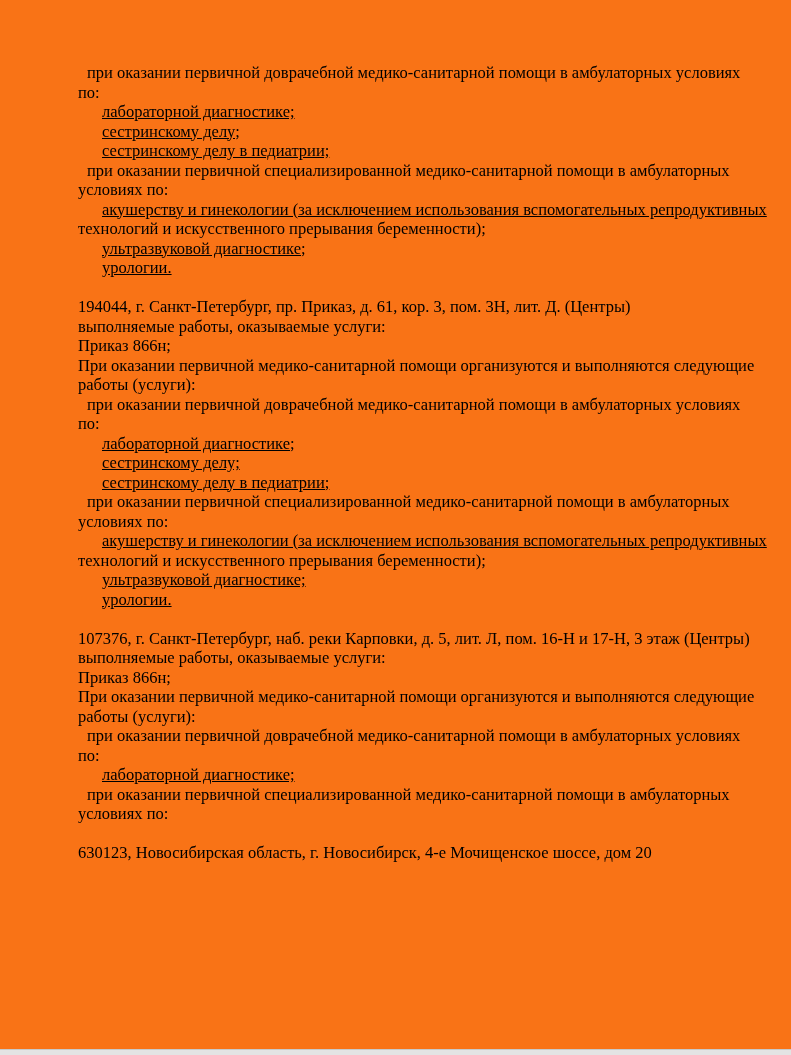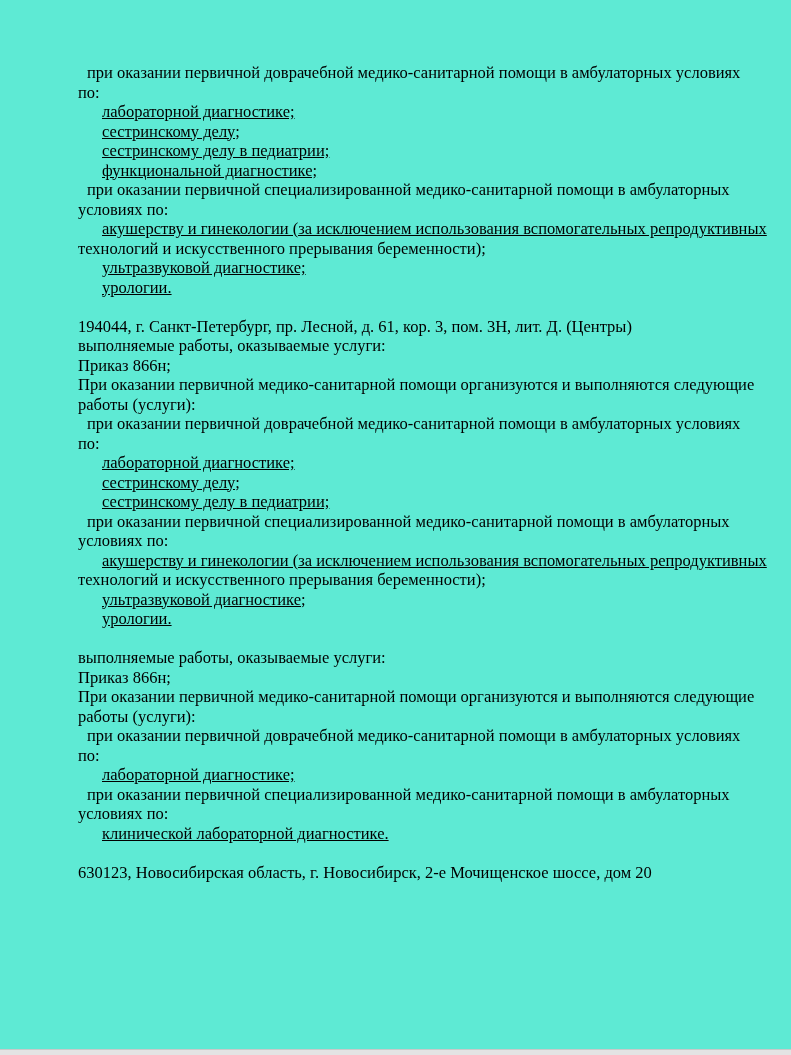--- a/index.html
+++ b/index.html
@@ -4,21 +4,21 @@
 <style>
   html, body {
     margin: 0;
     padding: 0;
     background: #ffffff;
   }
   .page {
     position: relative;
     width: 791px;
     height: 1055px;
-    background: #5eead4;
+    background: #f97316;
     overflow: hidden;
     font-family: "Liberation Serif", "DejaVu Serif", serif;
     font-size: 16.5px;
     line-height: 19.5px;
     color: #000000;
   }
   .content {
     padding: 63px 50px 0 78px;
   }
   .block + .block {
@@ -44,61 +44,60 @@
 
 <div class="page">
   <div class="content">
 
     <div class="block">
       <div class="line i1">при оказании первичной доврачебной медико-санитарной помощи в амбулаторных условиях</div>
       <div class="line i0">по:</div>
       <div class="line i2">лабораторной диагностике;</div>
       <div class="line i2">сестринскому делу;</div>
       <div class="line i2">сестринскому делу в педиатрии;</div>
-      <div class="line i2">функциональной диагностике;</div>
       <div class="line i1">при оказании первичной специализированной медико-санитарной помощи в амбулаторных</div>
       <div class="line i0">условиях по:</div>
       <div class="line i2">акушерству и гинекологии (за исключением использования вспомогательных репродуктивных</div>
       <div class="line i0">технологий и искусственного прерывания беременности);</div>
       <div class="line i2">ультразвуковой диагностике;</div>
       <div class="line i2">урологии.</div>
     </div>
 
     <div class="block">
-      <div class="line i0">194044, г. Санкт-Петербург, пр. Лесной, д. 61, кор. 3, пом. 3Н, лит. Д. (Центры)</div>
+      <div class="line i0">194044, г. Санкт-Петербург, пр. Приказ, д. 61, кор. 3, пом. 3Н, лит. Д. (Центры)</div>
       <div class="line i0">выполняемые работы, оказываемые услуги:</div>
       <div class="line i0">Приказ 866н;</div>
       <div class="line i0">При оказании первичной медико-санитарной помощи организуются и выполняются следующие</div>
       <div class="line i0">работы (услуги):</div>
       <div class="line i1">при оказании первичной доврачебной медико-санитарной помощи в амбулаторных условиях</div>
       <div class="line i0">по:</div>
       <div class="line i2">лабораторной диагностике;</div>
       <div class="line i2">сестринскому делу;</div>
       <div class="line i2">сестринскому делу в педиатрии;</div>
       <div class="line i1">при оказании первичной специализированной медико-санитарной помощи в амбулаторных</div>
       <div class="line i0">условиях по:</div>
       <div class="line i2">акушерству и гинекологии (за исключением использования вспомогательных репродуктивных</div>
       <div class="line i0">технологий и искусственного прерывания беременности);</div>
       <div class="line i2">ультразвуковой диагностике;</div>
       <div class="line i2">урологии.</div>
     </div>
 
     <div class="block">
+      <div class="line i0">107376, г. Санкт-Петербург, наб. реки Карповки, д. 5, лит. Л, пом. 16-Н и 17-Н, 3 этаж (Центры)</div>
       <div class="line i0">выполняемые работы, оказываемые услуги:</div>
       <div class="line i0">Приказ 866н;</div>
       <div class="line i0">При оказании первичной медико-санитарной помощи организуются и выполняются следующие</div>
       <div class="line i0">работы (услуги):</div>
       <div class="line i1">при оказании первичной доврачебной медико-санитарной помощи в амбулаторных условиях</div>
       <div class="line i0">по:</div>
       <div class="line i2">лабораторной диагностике;</div>
       <div class="line i1">при оказании первичной специализированной медико-санитарной помощи в амбулаторных</div>
       <div class="line i0">условиях по:</div>
-      <div class="line i2">клинической лабораторной диагностике.</div>
     </div>
 
     <div class="block">
-      <div class="line i0">630123, Новосибирская область, г. Новосибирск, 2-е Мочищенское шоссе, дом 20</div>
+      <div class="line i0">630123, Новосибирская область, г. Новосибирск, 4-е Мочищенское шоссе, дом 20</div>
     </div>
 
   </div>
 
   <div class="hscrollbar" style="background: rgb(227, 227, 227); border-top: 1px solid rgb(201, 201, 201);"></div>
 </div>
 
 </body></html>

